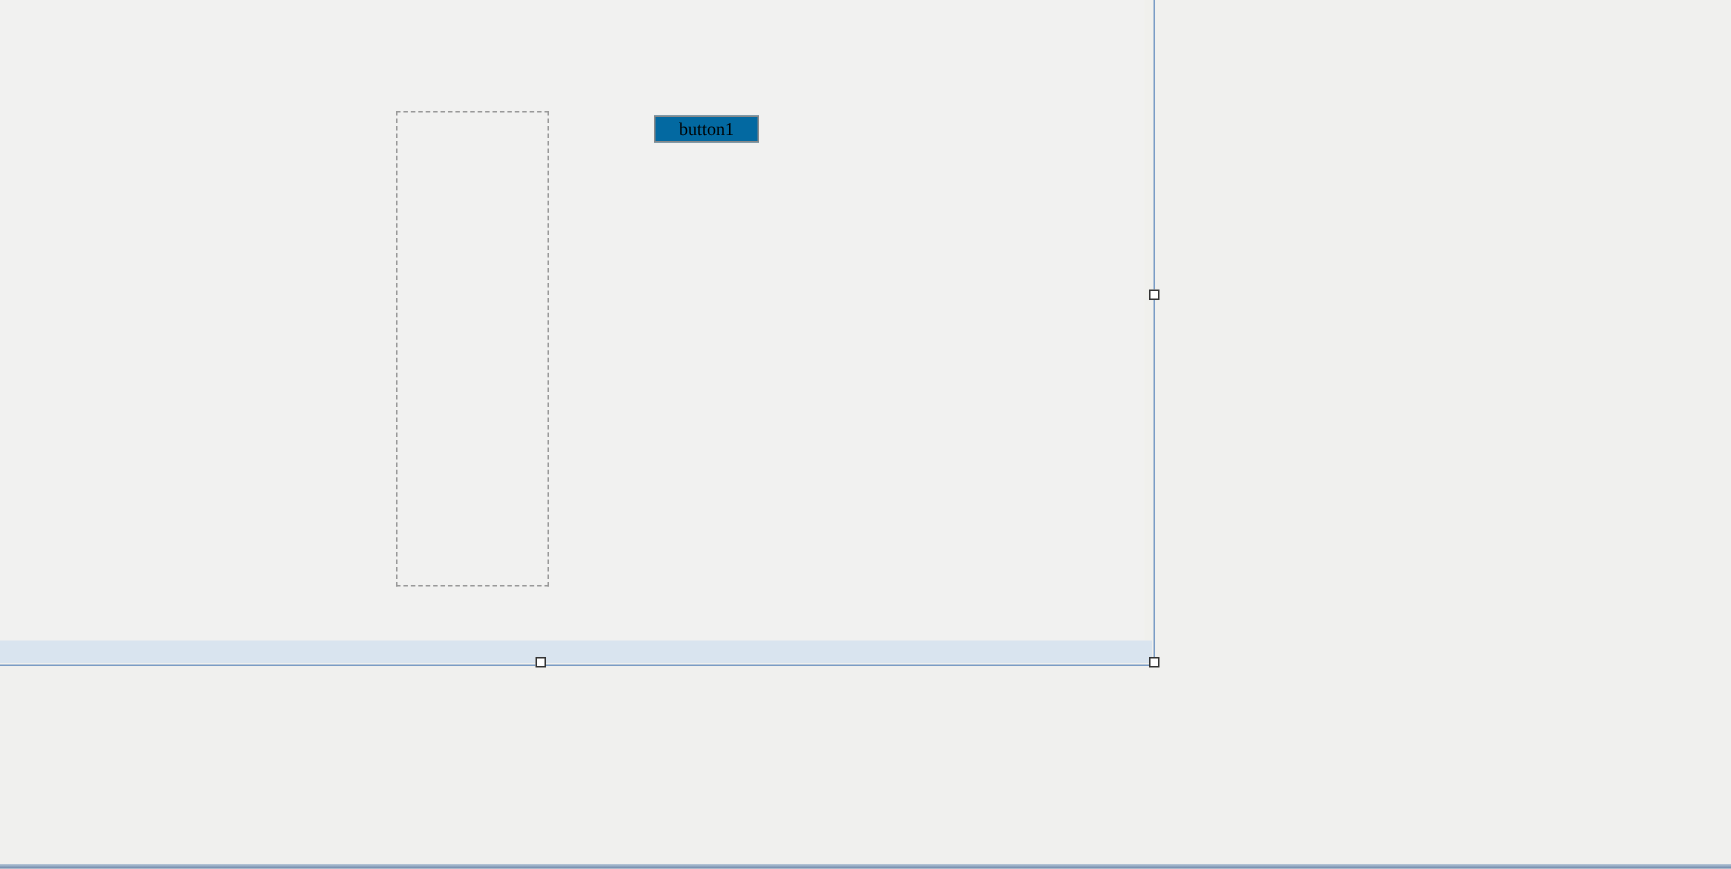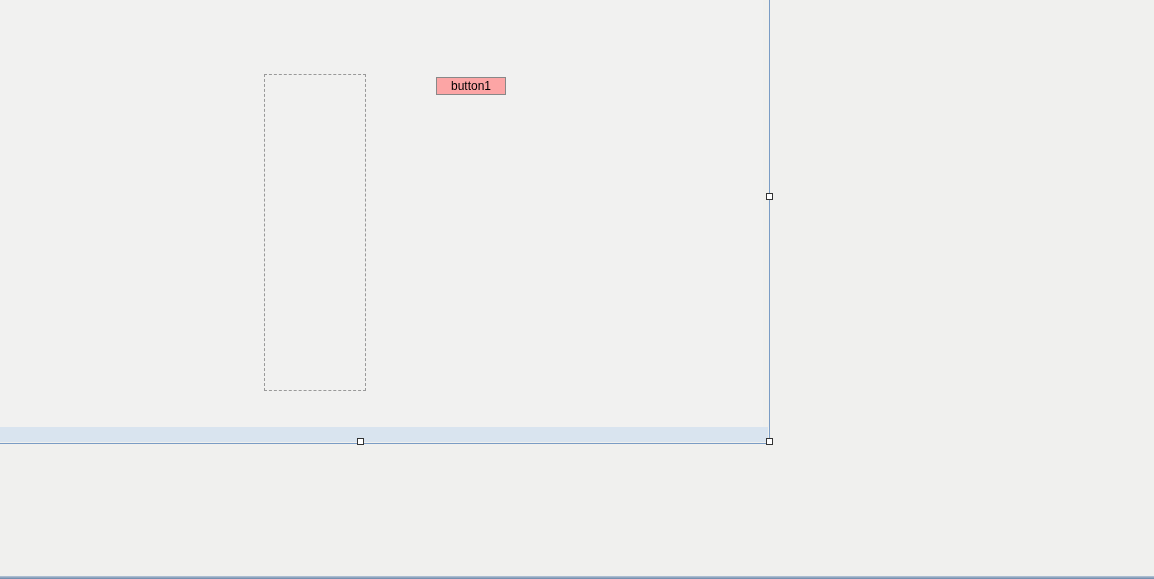--- a/index.html
+++ b/index.html
@@ -57,23 +57,23 @@
       height: 317px;
       border: 1px dashed #999;
       background: transparent;
     }
     .button1 {
       position: absolute;
       left: 436px;
       top: 77px;
       width: 70px;
       height: 18px;
-      background: #fca5a5;
+      background: #0369a1;
       border: 1px solid #888;
-      font-family: Liberation Sans, sans-serif;
+      font-family: Liberation Serif, serif;
       font-size: 12px;
       text-align: center;
       line-height: 16px;
       color: #000;
       cursor: pointer;
     }
     .resize-handle {
       position: absolute;
       width: 7px;
       height: 7px;

